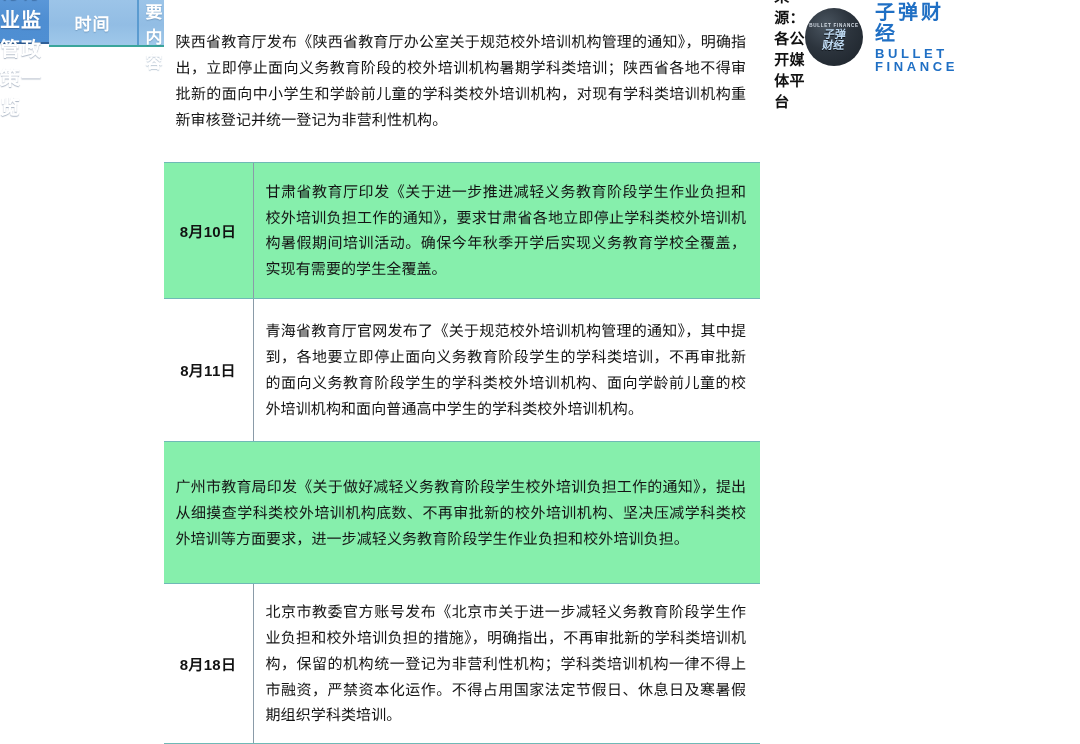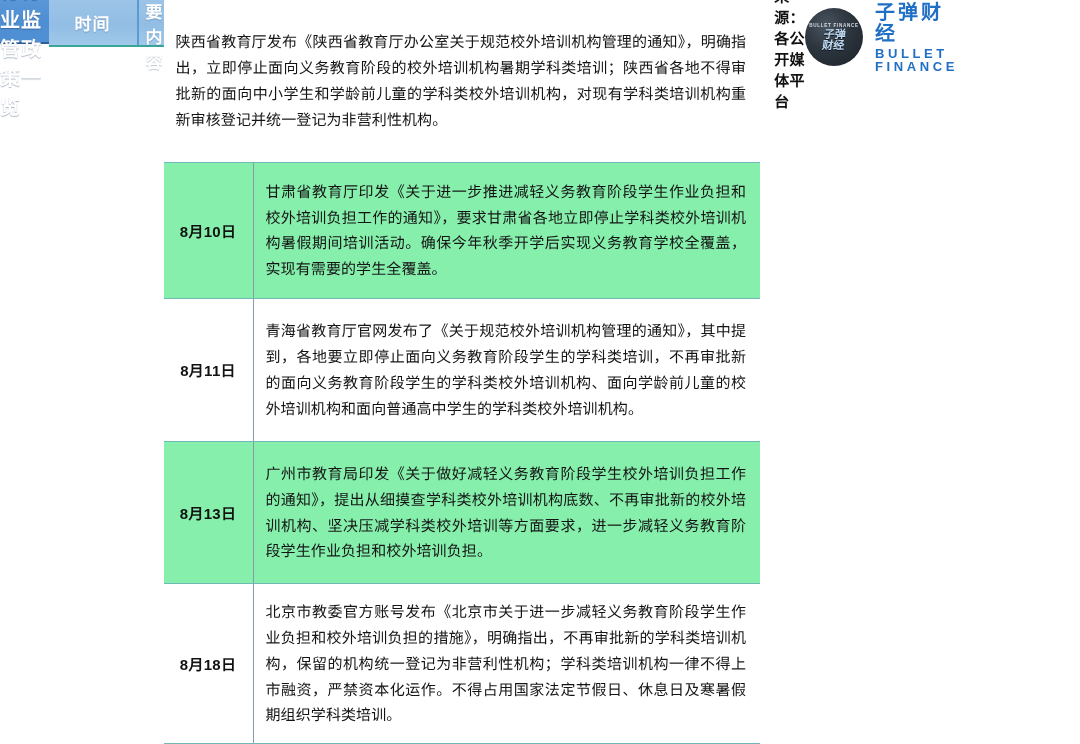--- a/index.html
+++ b/index.html
@@ -229,21 +229,20 @@
     </div>
 
     <div class="row odd r3">
       <div class="cell-date">8月11日</div>
       <div class="cell-content">
         <p>青海省教育厅官网发布了《关于规范校外培训机构管理的通知》，其中提到，各地要立即停止面向义务教育阶段学生的学科类培训，不再审批新的面向义务教育阶段学生的学科类校外培训机构、面向学龄前儿童的校外培训机构和面向普通高中学生的学科类校外培训机构。</p>
       </div>
     </div>
 
     <div class="row even r4">
-      <div class="cell-date">8月13日</div>
       <div class="cell-content">
         <p>广州市教育局印发《关于做好减轻义务教育阶段学生校外培训负担工作的通知》，提出从细摸查学科类校外培训机构底数、不再审批新的校外培训机构、坚决压减学科类校外培训等方面要求，进一步减轻义务教育阶段学生作业负担和校外培训负担。</p>
       </div>
     </div>
 
     <div class="row odd r5">
       <div class="cell-date">8月18日</div>
       <div class="cell-content">
         <p>北京市教委官方账号发布《北京市关于进一步减轻义务教育阶段学生作业负担和校外培训负担的措施》，明确指出，不再审批新的学科类培训机构，保留的机构统一登记为非营利性机构；学科类培训机构一律不得上市融资，严禁资本化运作。不得占用国家法定节假日、休息日及寒暑假期组织学科类培训。</p>
       </div>

